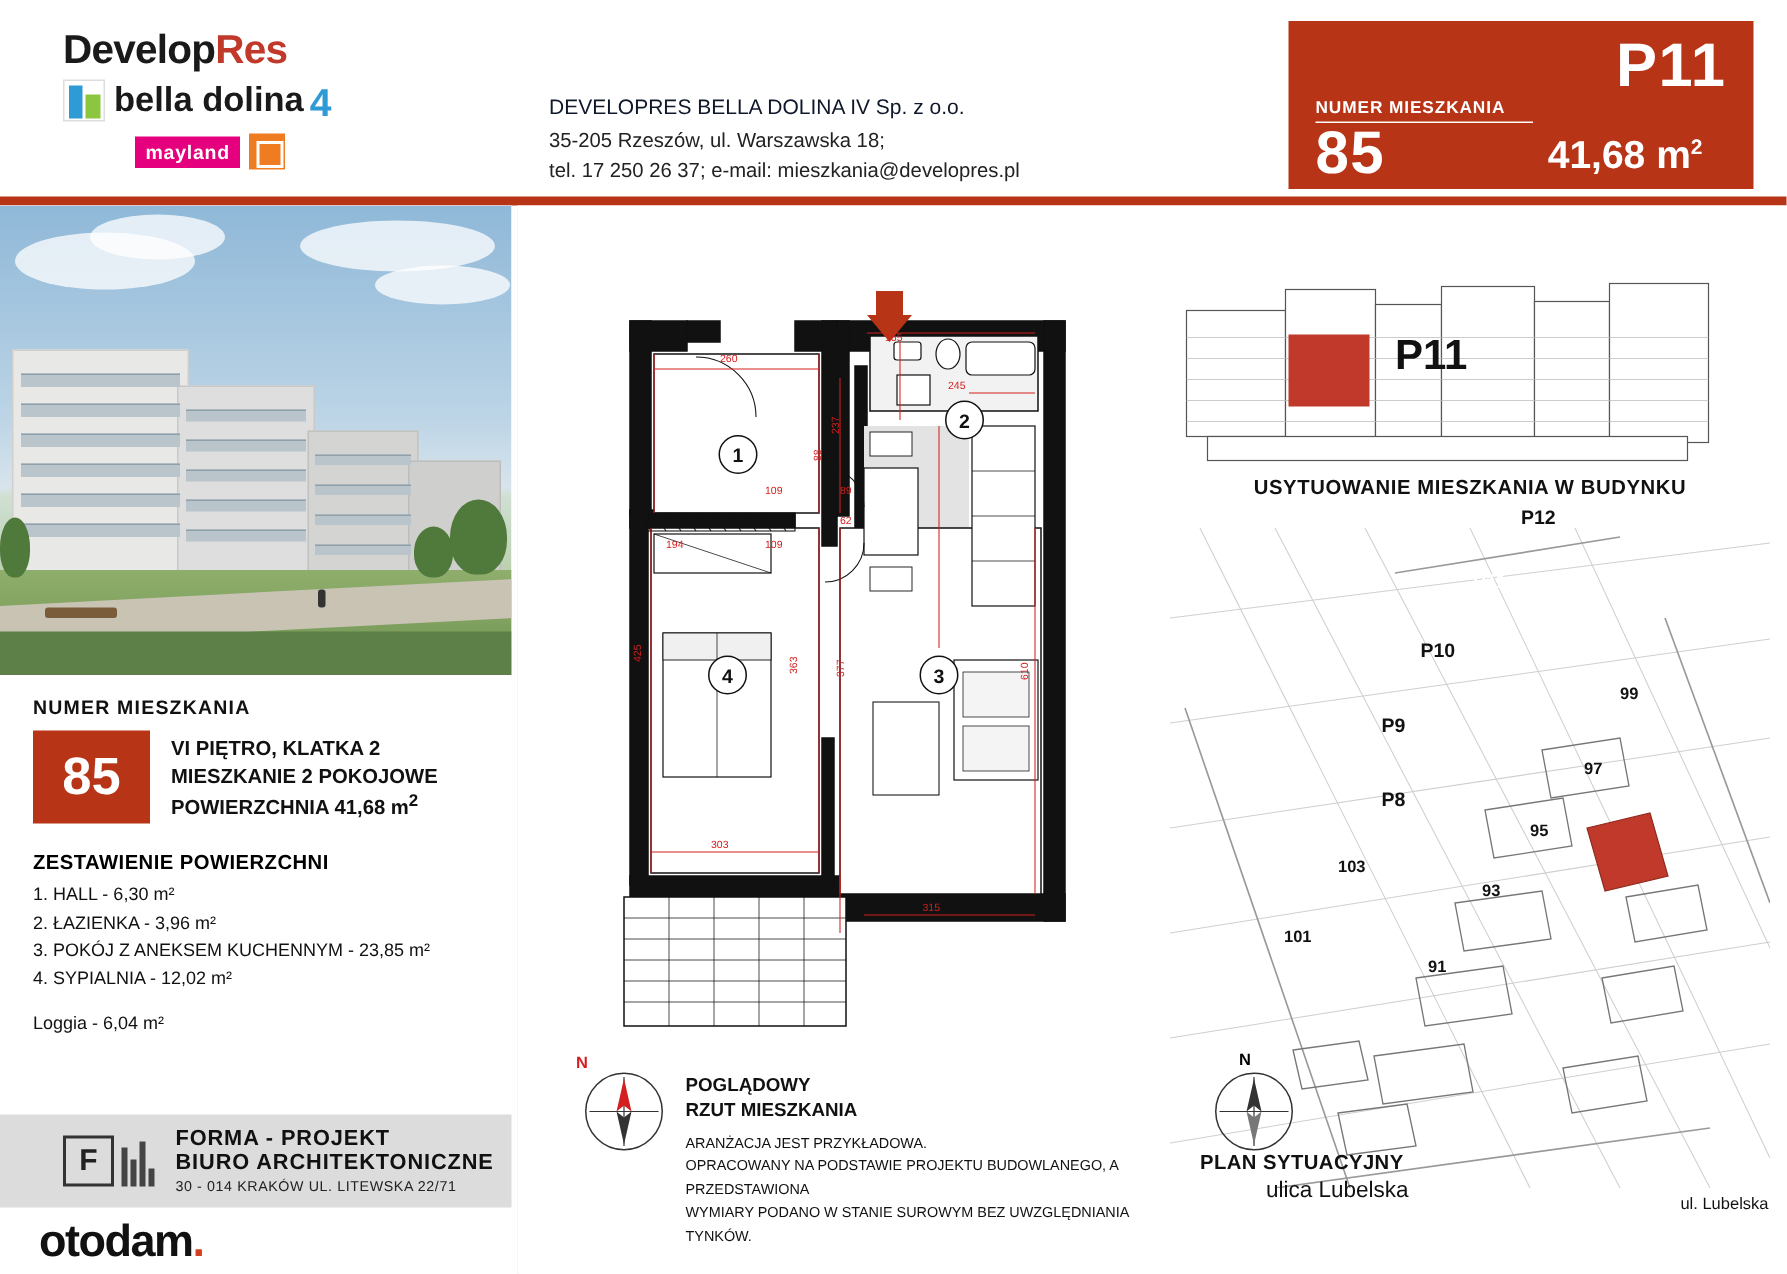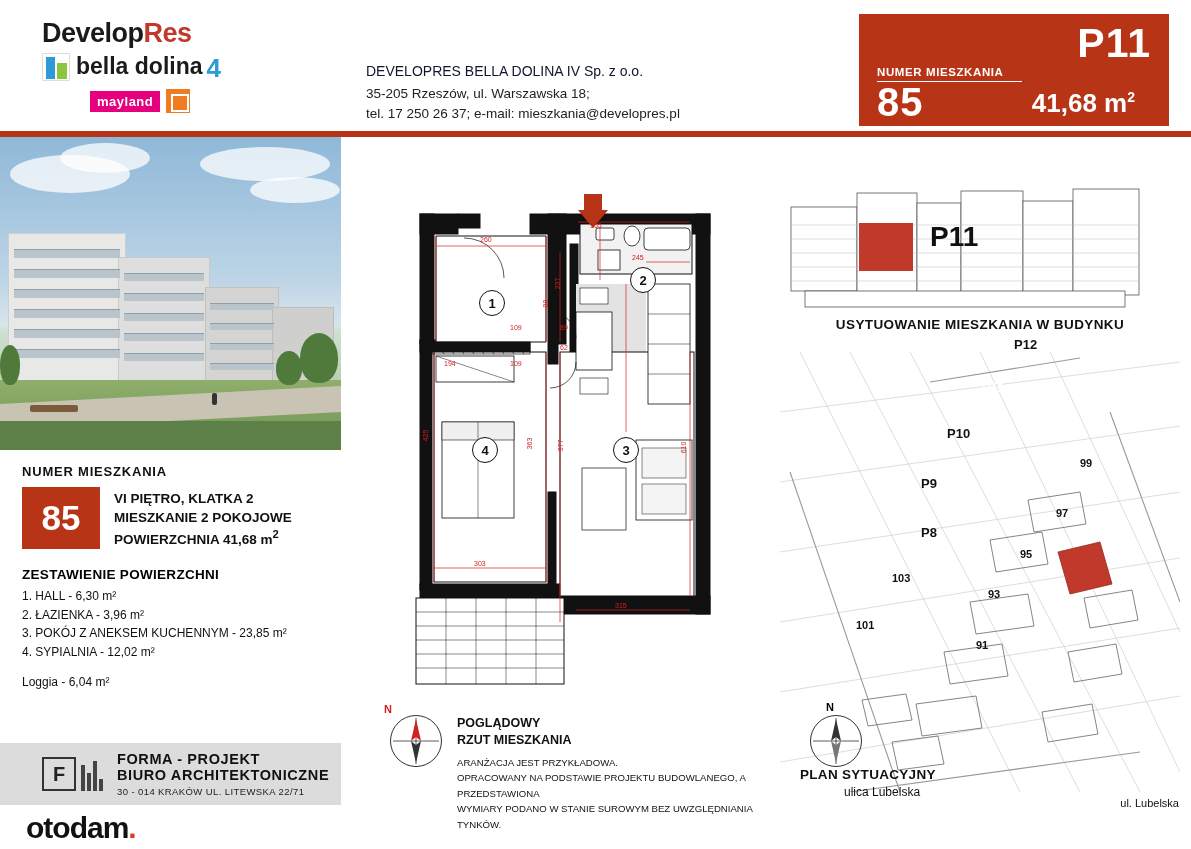--- a/index.html
+++ b/index.html
@@ -102,21 +102,21 @@
   .locator { position:absolute; left:440px; top:40px; width:390px; height:180px; }
   .locator-label { position:absolute; left:440px; top:180px; width:390px; text-align:center; font-size:13.5px; font-weight:bold; letter-spacing:0.4px; color:#111; }
   .loc-p11 { position:absolute; left:585px; top:95px; font-size:28px; font-weight:bold; color:#111; }
 
   
   .siteplan { position:absolute; left:435px; top:215px; width:400px; height:440px; }
   .site-label { position:absolute; font-size:13px; font-weight:bold; color:#111; }
 
   .plan-sytuacyjny { position:absolute; left:455px; top:630px; }
   .ps-title { font-size:13.5px; font-weight:bold; color:#111; letter-spacing:0.3px;}
-  .ps-sub { font-size:12px; color:#111; margin-top:3px;padding-left:44px;}
+  .ps-sub { font-size:15px; color:#111; margin-top:3px;padding-left:44px;}
   .ul-lubelska { position:absolute; right:12px; bottom:40px; font-size:11px; color:#111;}
 
   
   .note { position:absolute; left:112px; top:578px; width:340px; }
   .note-t1 { font-size:12.5px; font-weight:bold; color:#111; line-height:1.35; }
   .note-body { font-size:9.6px; color:#111; line-height:1.62; margin-top:6px; }
 
   .compass { position:absolute; width:52px; height:52px; }
   .compass .ring { position:absolute; inset:0; border:1px solid #333; border-radius:50%; }
   .n-arrow { position:absolute; font-size:11px; font-weight:bold; }
@@ -464,21 +464,21 @@
       <div class="site-label" style="left:234px;top:-15px;">P12</div>
       <div class="site-label" style="left:202px;top:28px;color:#fff;">P11</div>
       <div class="site-label" style="left:167px;top:74px;">P10</div>
       <div class="site-label" style="left:141px;top:124px;">P9</div>
       <div class="site-label" style="left:110px;top:173px;margin-left:31px;">P8</div>
 
       <div class="site-label" style="left:300px;top:105px;font-size:11px;">99</div>
       <div class="site-label" style="left:276px;top:155px;font-size:11px;">97</div>
       <div class="site-label" style="left:240px;top:196px;font-size:11px;">95</div>
       <div class="site-label" style="left:208px;top:236px;font-size:11px;">93</div>
-      <div class="site-label" style="left:172px;top:287px;font-size:11px;margin-left:24px;">91</div>
+      <div class="site-label" style="left:172px;top:287px;font-size:11px;">91</div>
       <div class="site-label" style="left:76px;top:267px;font-size:11px;">101</div>
       <div class="site-label" style="left:112px;top:220px;font-size:11px;">103</div>
     </div>
 
     <div class="compass" style="left:465px;top:578px;">
       <div class="ring"></div>
       <svg width="52" height="52" style="position:absolute;left:0;top:0;">
         <line x1="26" y1="3" x2="26" y2="49" stroke="#333" stroke-width="0.8"></line>
         <line x1="3" y1="26" x2="49" y2="26" stroke="#333" stroke-width="0.8"></line>
         <polygon points="26,4 31,26 26,22 21,26" fill="#333"></polygon>

